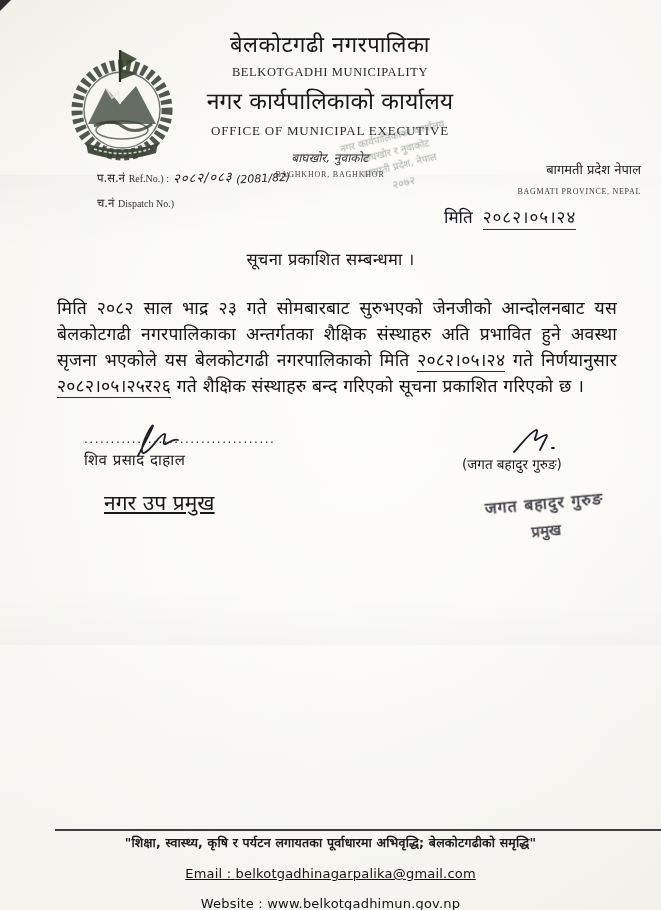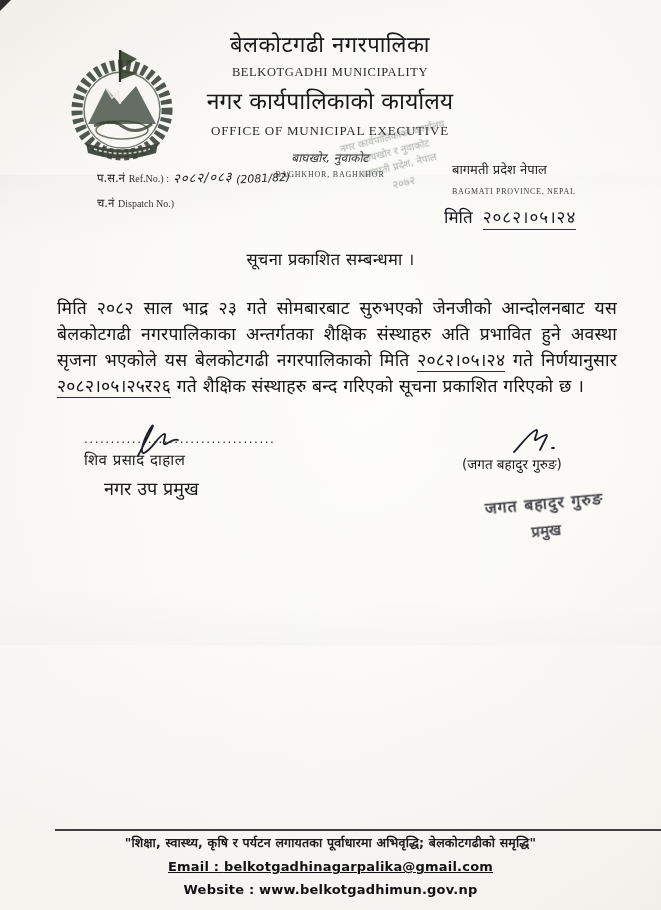--- a/index.html
+++ b/index.html
@@ -35,57 +35,57 @@
   .stamp-faint { position:absolute; left:318px; top:128px; width:160px; text-align:center;
     transform:rotate(-14deg); color:rgba(96,112,92,.55); font-size:10px; line-height:15px; filter:blur(.3px); }
   .stamp-faint .yr { font-size:11px; margin-top:3px; }
 
   
   .ref-block { position:absolute; left:97px; top:166px; font-size:11.5px; line-height:24px; color:#222; }
   .ref-en { font-family:"Liberation Serif","DejaVu Serif",serif; font-size:10px; color:#333; }
   .hand { font-style:italic; font-size:13px; letter-spacing:1px; color:#1f1f1f; display:inline-block; transform:rotate(-2deg); }
   .hand-en { font-style:italic; font-size:11px; color:#1f1f1f; display:inline-block; transform:rotate(-3deg); }
 
-  .province { position:absolute; left:452px; top:160px; width:165px; text-align:left; }
+  .province { position:absolute; left:476px; top:160px; width:165px; text-align:right; }
   .province .np { font-size:13px; color:#222; }
   .province .en { font-family:"Liberation Serif","DejaVu Serif",serif; font-size:8px; letter-spacing:.7px; margin-top:9px; color:#3a3a3a; }
 
   
   .dateline { position:absolute; left:444px; top:205px; font-size:17px; color:#15151f; }
   .dateline .val { display:inline-block; margin-left:10px; border-bottom:1.6px solid #33333f; padding-bottom:1px; letter-spacing:1px; }
 
   
   .subject { position:absolute; left:0; width:100%; top:247px; text-align:center; font-size:16.5px; color:#171717; letter-spacing:.3px; }
 
   
   .body-par { position:absolute; left:57px; top:295px; width:560px;
     font-size:17.5px; line-height:26px; text-align:justify; color:#141414; letter-spacing:.2px; }
   .body-par .udate { border-bottom:1.7px solid #2e2e3a; padding-bottom:1px; }
 
   
   .sig-left { position:absolute; left:84px; top:432px; }
   .sig-left svg { position:absolute; left:24px; top:-12px; }
   .sig-dots { font-size:12px; letter-spacing:1.5px; color:#2a2a2a; }
   .sig-name { font-size:15px; margin-top:3px; color:#181818; letter-spacing:.5px; }
-  .sig-title{ font-size:18px; margin-top:7px; margin-left:20px; color:#181818; }
+  .sig-title{ font-size:21px; margin-top:19px; margin-left:20px; color:#181818;text-decoration:underline; }
 
   .sig-right { position:absolute; left:438px; top:436px; width:200px; }
   .sig-right svg { position:absolute; left:68px; top:-10px; }
   .sig-rname { font-size:13.5px; color:#1a1a1a; margin-top:19px; margin-left:24px; }
   .sig-rtitle{ font-size:13.5px; color:#1a1a1a; margin-top:5px; margin-left:56px; }
   .stamp-ink { position:absolute; left:2px; top:56px; width:210px; text-align:center;
     transform:rotate(-5deg); color:rgba(45,45,52,.88); filter:blur(.2px); }
   .stamp-ink .l1 { font-size:16px; letter-spacing:1px; font-weight:bold; }
   .stamp-ink .l2 { font-size:15px; margin-top:6px; font-weight:bold; }
 
   
   .foot-rule { position:absolute; left:55px; top:829px; width:606px; border-top:2px solid #3f3f3f; }
   .footer { position:absolute; left:0; width:100%; top:834px; text-align:center; }
   .slogan { font-size:12.5px; font-weight:bold; color:#1b1b1b; letter-spacing:.2px; }
-  .fline  { font-size:13px; font-weight:bold; margin-top:8px; color:#111; letter-spacing:.2px; }
+  .fline  { font-size:13px; font-weight:normal; margin-top:15px; color:#111; letter-spacing:.2px; }
   .fline.email span { text-decoration:underline; }
   .tollfree { font-size:12.5px; font-weight:600; margin-top:4px; color:#1b1b1b; }
 </style>
 </head>
 <body>
 
 <div class="page">
 
   <div class="corner-artifact"></div>
   <div class="crease1"></div>

